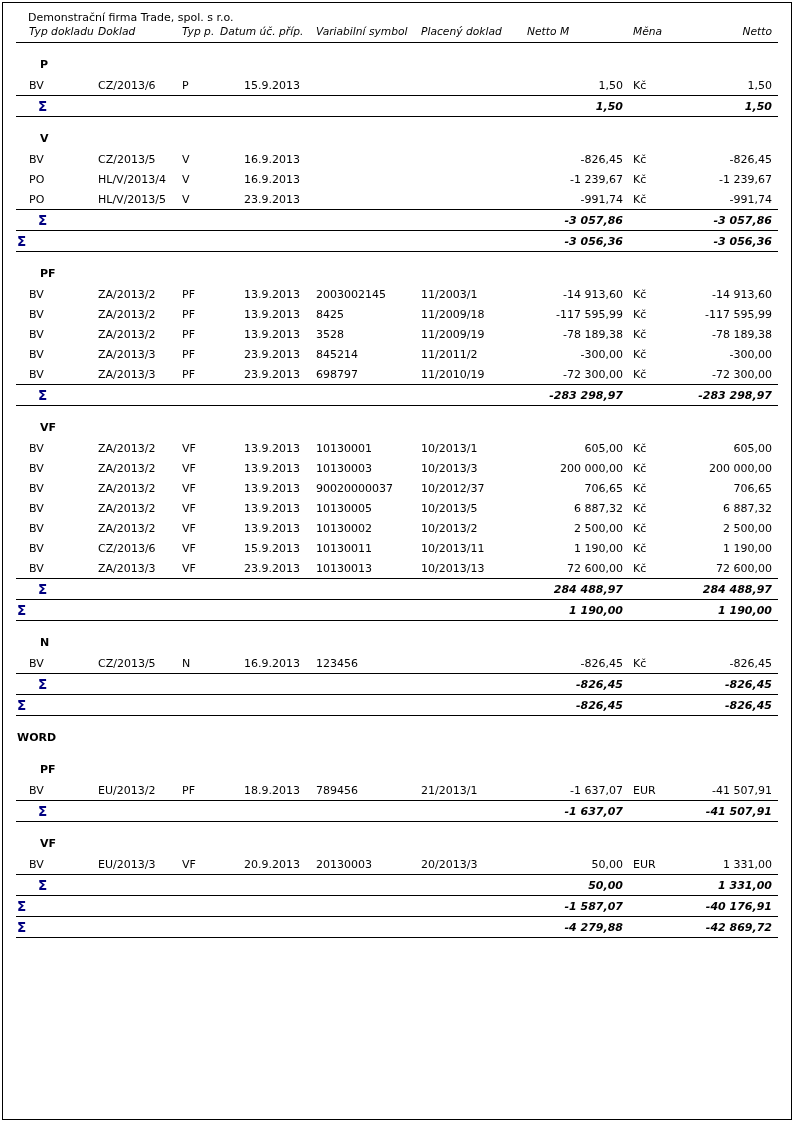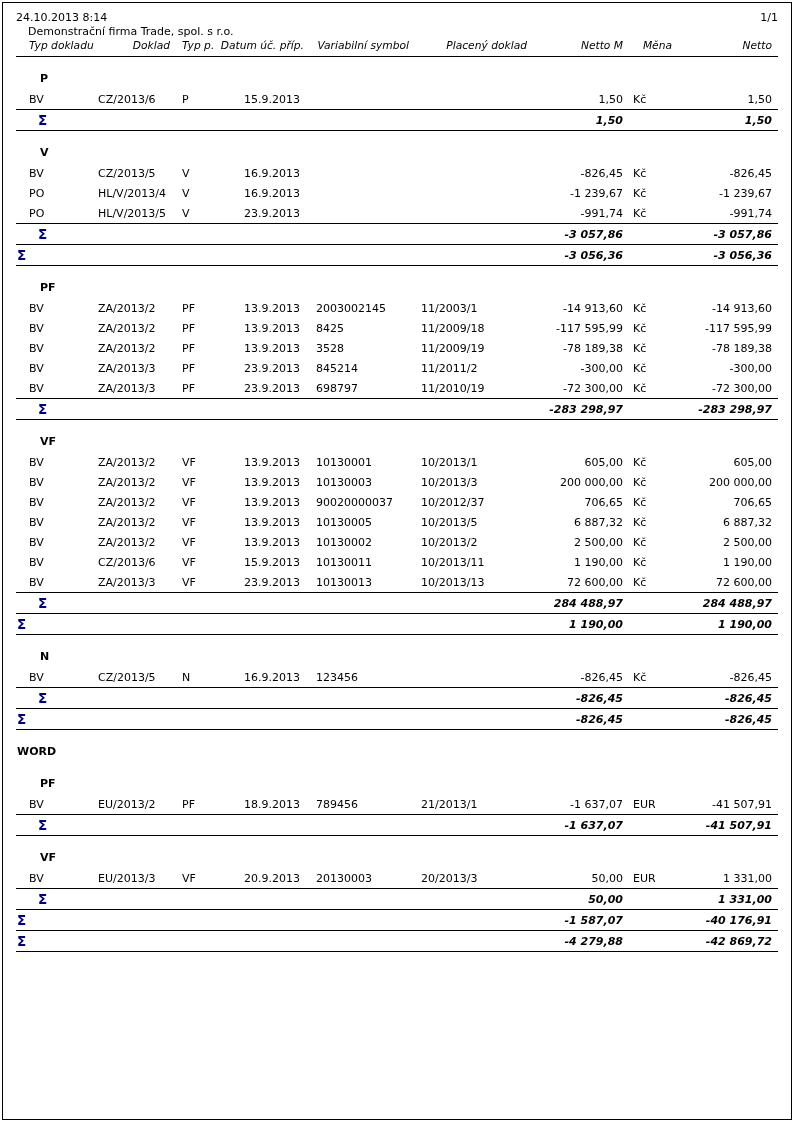--- a/index.html
+++ b/index.html
@@ -37,29 +37,29 @@
   }
   table {
     border-collapse: collapse;
     table-layout: fixed;
     width: 100%;
     font-size: 11px;
   }
   th {
     font-style: italic;
     font-weight: normal;
-    text-align: right;
+    text-align: left;
     white-space: nowrap;
     overflow: visible;
     padding: 0 0 4px 12px;
     border-bottom: 1px solid #000;
     font-size: 10.7px;
   }
   th.c1 { padding-left: 13px; }
-  th.c7 { text-align: right; padding: 0 4px 4px 0; }
+  th.c7 { padding: 0 4px 4px 0; }
   th.c8 { padding-left: 6px; }
   th.c9 { text-align: right; padding: 0 6px 4px 0; }
   td {
     height: 20px;
     vertical-align: middle;
     white-space: nowrap;
     overflow: visible;
     padding: 0 0 0 12px;
   }
   td.col-typ-dokladu { padding-left: 13px; }
@@ -88,24 +88,20 @@
   td.sigma-top { padding-left: 1px; }
   tr.row-sum td.sum-val {
     font-weight: bold;
     font-style: italic;
   }
 </style>
 </head>
 <body>
 
 <div class="page">
-  <div class="meta-row">
-    <span>24.10.2013 8:14</span>
-    <span>1/1</span>
-  </div>
   <div class="company-line">Demonstrační firma Trade, spol. s r.o.</div>
 
   <table>
     <colgroup>
       <col style="width:70px">
         <col style="width:84px">
         <col style="width:38px">
       <col style="width:96px">
         <col style="width:105px">
         <col style="width:118px">

